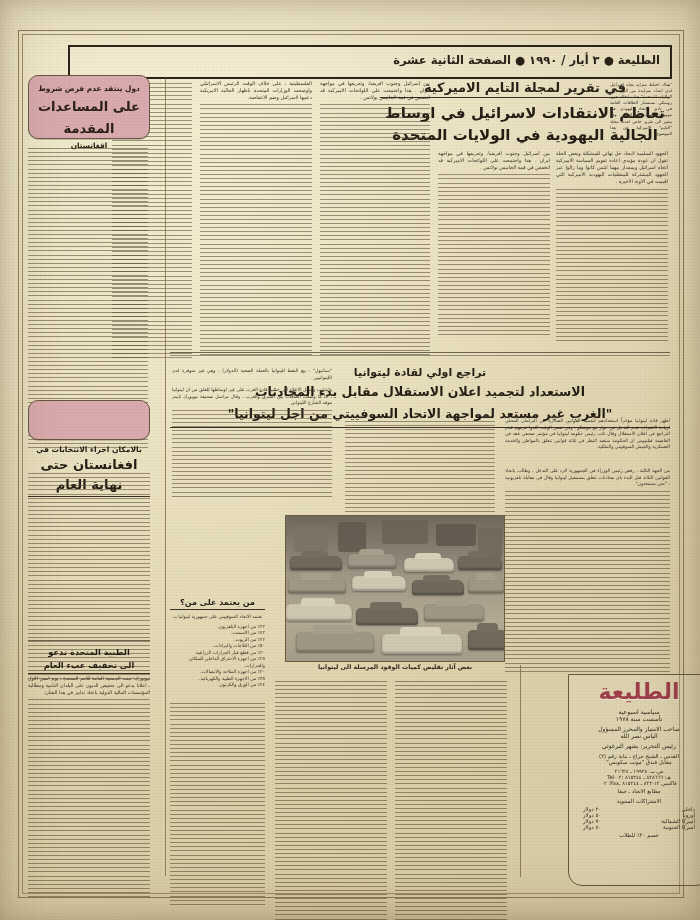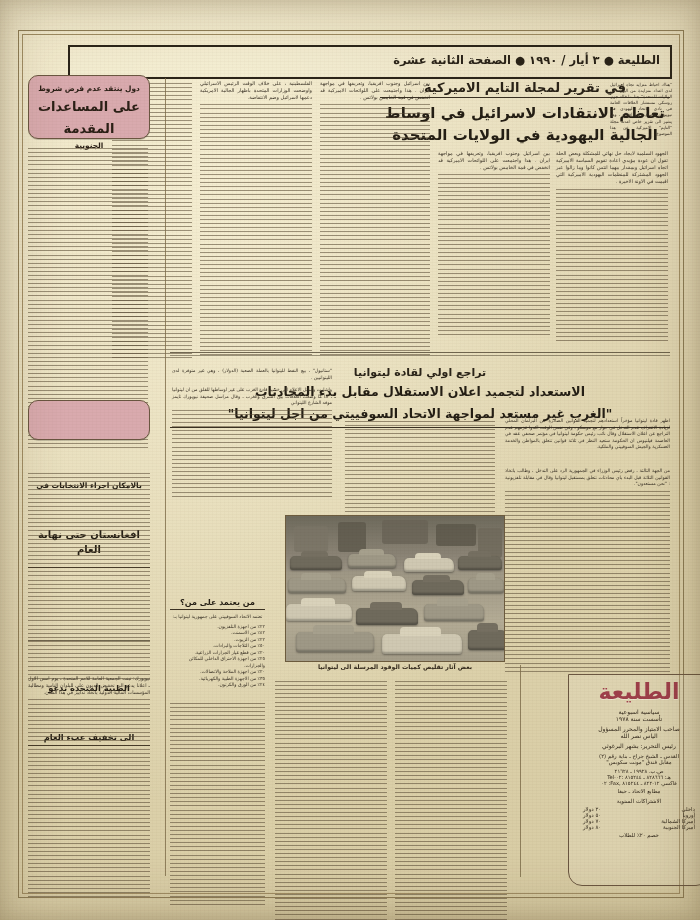--- a/index.html
+++ b/index.html
@@ -45,21 +45,21 @@
     position:absolute;right:10px;top:6px;
     font-size:11.5px;font-weight:bold;color:#2a2318;letter-spacing:.2px;
     white-space:nowrap;
   }
   
   .kicker{
     font-weight:bold;color:#2a2318;text-align:center;
     border-bottom:1.5px solid #3a3122;padding-bottom:2px;
   }
   .hl{font-weight:bold;color:#241e14;text-align:center;line-height:1.45;}
-  .sub{font-weight:bold;color:#241e14;text-align:center;line-height:1.5;margin-top:36px;}
+  .sub{font-weight:bold;color:#241e14;text-align:center;line-height:1.5;}
   .body{
     color:#3a3226;text-align:justify;line-height:1.42;
     font-size:5.0px;
   }
   
   .lines{position:relative;}
   .lines i{
     display:block;height:1px;background:#53452f;opacity:.55;margin:3.1px 0;
   }
   .col-rule{position:absolute;background:#7d6c48;width:1px;opacity:.8;}
@@ -429,21 +429,21 @@
         <i></i>
         <i></i>
         <i></i>
         <i></i>
     </div>
   </div>
 
   <div class="pinkbox" style="left:28px;top:75px;width:120px;height:62px;">
     <div class="ptxt" style="font-size:7.4px;margin-top:7px;">دول ينتقد عدم فرض شروط</div>
     <div class="ptxt" style="font-size:13px;">على المساعدات المقدمة</div>
-    <div class="ptxt" style="font-size:7.4px;">الجنوبية</div>
+    <div class="ptxt" style="font-size:7.4px;">افغانستان</div>
   </div>
 
   <div style="position:absolute;left:28px;top:145px;width:120px;">
     <div class="lines">
       <i></i>
         <i></i>
         <i></i>
         <i></i>
         <i></i>
         <i></i>
@@ -903,21 +903,21 @@
     </div>
   </div>
 
   <div class="pinkbox" style="left:28px;top:400px;width:120px;height:38px;"></div>
   <div style="position:absolute;left:28px;top:405px;width:120px;">
     <div class="ptxt" style="font-size:6.5px;color:#2b2016;font-weight:bold;text-align:center;line-height:1.6;">&nbsp;</div>
   </div>
 
   <div style="position:absolute;left:28px;top:444px;width:122px;">
     <div class="sub" style="font-size:7.6px;">بالامكان اجراء الانتخابات في</div>
-    <div class="sub" style="font-size:10px;border-bottom:1px solid #3a3122;padding-bottom:10px;">افغانستان حتى نهاية العام</div>
+    <div class="sub" style="font-size:13px;border-bottom:1px solid #3a3122;padding-bottom:2px;">افغانستان حتى نهاية العام</div>
   </div>
 
   <div style="position:absolute;left:28px;top:470px;width:122px;">
     <div class="lines">
       <i></i>
         <i></i>
         <i></i>
         <i></i>
         <i></i>
         <i></i>

